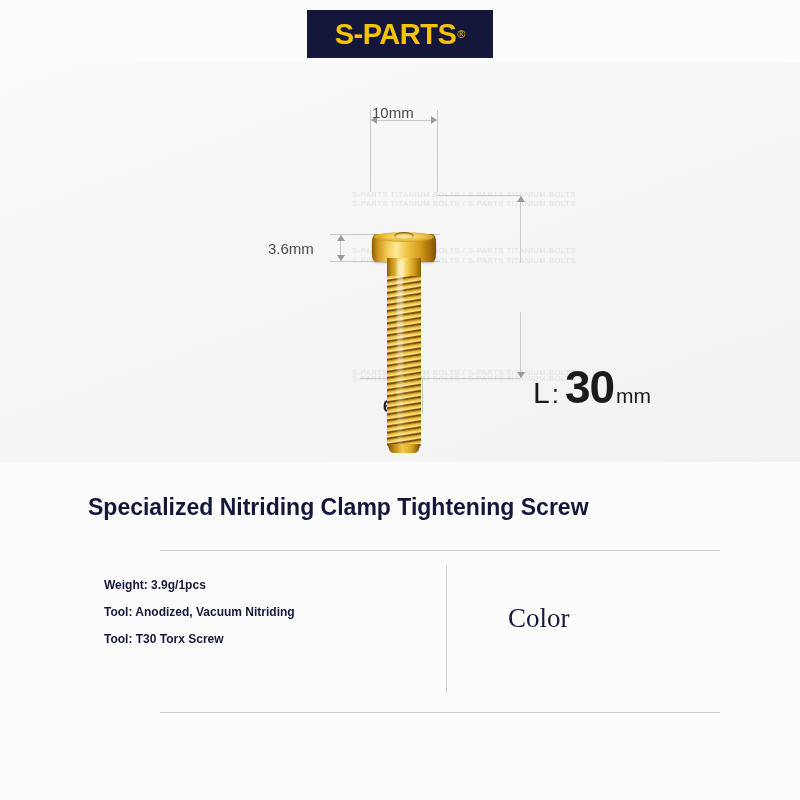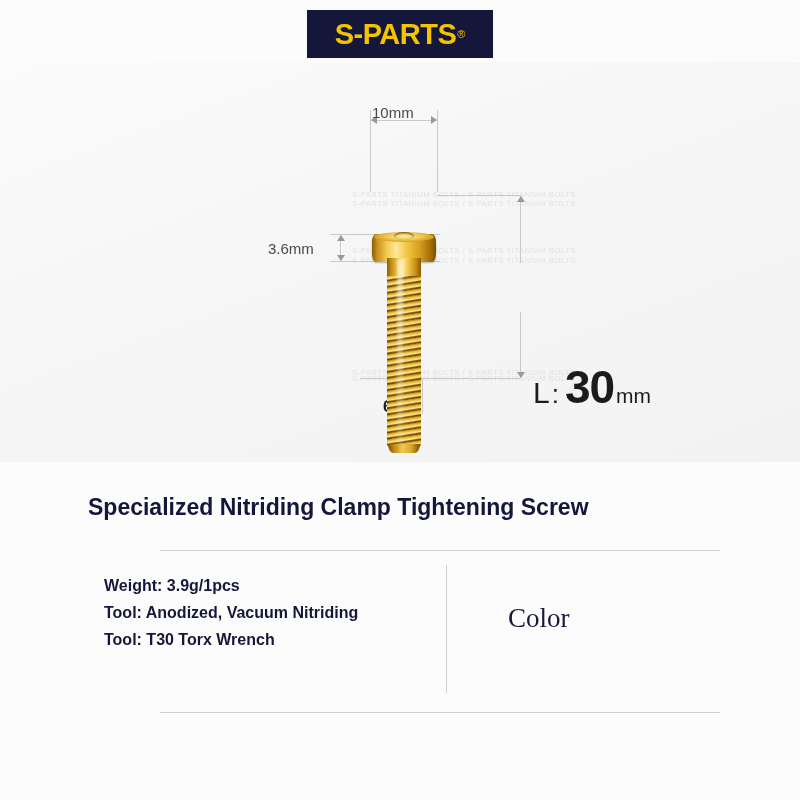--- a/index.html
+++ b/index.html
@@ -224,21 +224,21 @@
     height: 128px;
     background: #cfcfcf;
   }
   .specs {
     position: absolute;
     left: 104px;
     top: 572px;
     width: 340px;
   }
   .spec-line {
-    font-size: 16px;
+    font-size: 12px;
     color: #15173a;
     font-weight: bold;
     line-height: 27px;
     font-family: "Liberation Sans", sans-serif;
     white-space: nowrap;
   }
   .color-name {
     position: absolute;
     left: 508px;
     top: 603px;
@@ -313,17 +313,17 @@
 
   <div class="title">Specialized Nitriding Clamp Tightening Screw</div>
 
   <div class="rule rule-top"></div>
   <div class="rule rule-bottom"></div>
   <div class="vrule"></div>
 
   <div class="specs">
     <div class="spec-line">Weight: 3.9g/1pcs</div>
     <div class="spec-line">Tool: Anodized, Vacuum Nitriding</div>
-    <div class="spec-line">Tool: T30 Torx Wrench</div>
+    <div class="spec-line">Tool: T30 Torx Screw</div>
   </div>
 
   <div class="color-name">Color</div>
 </div>
 
 </body></html>

